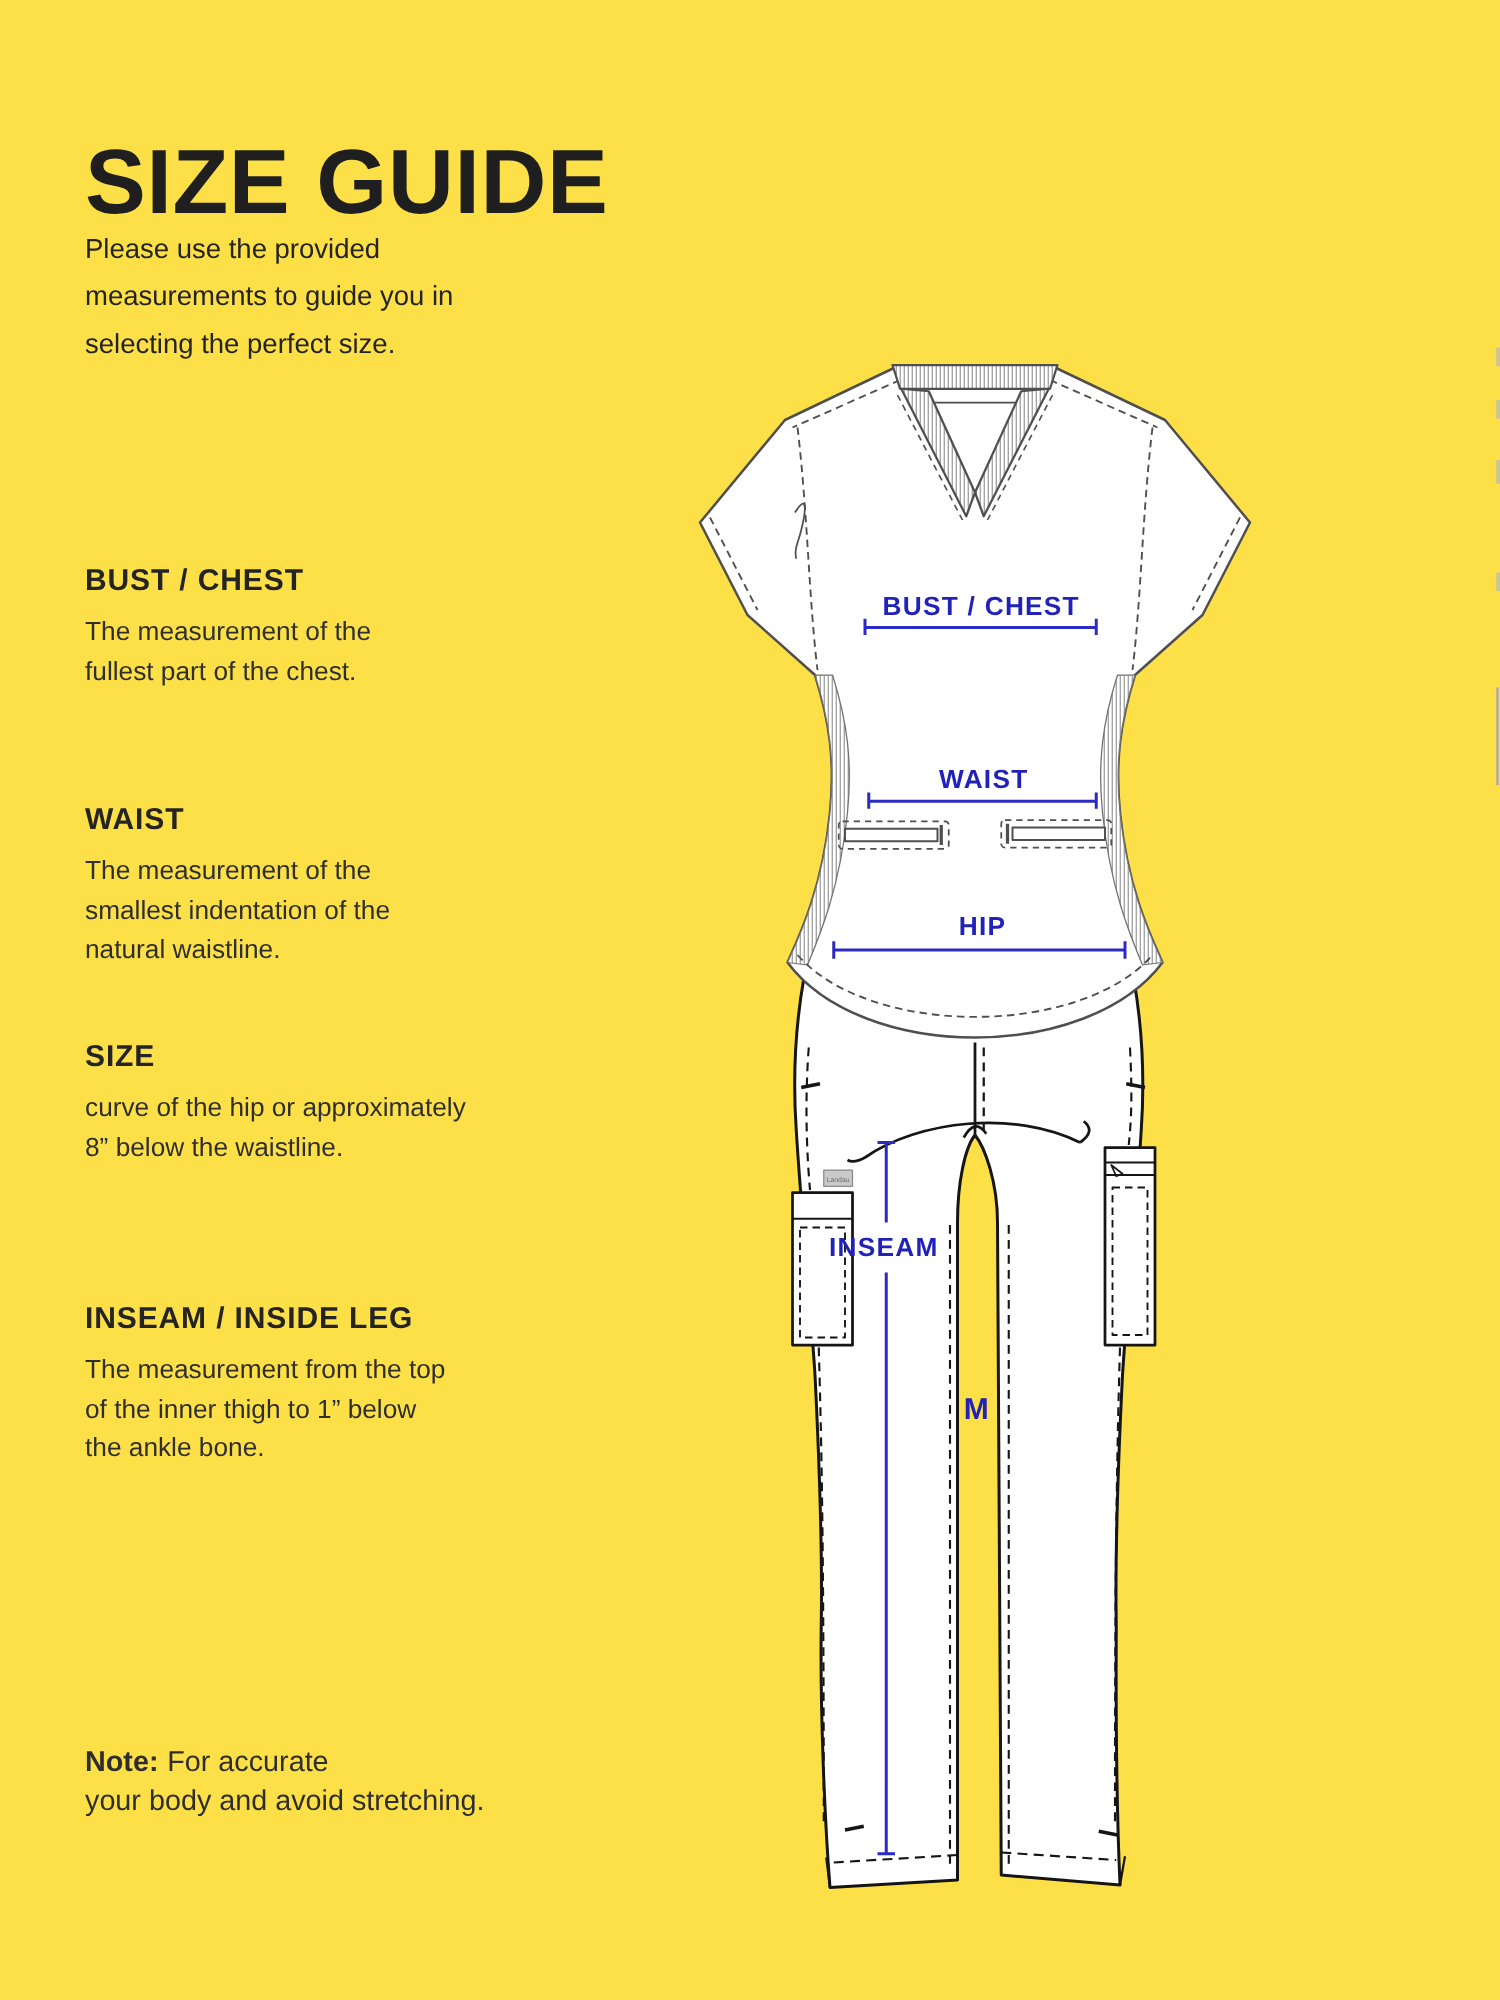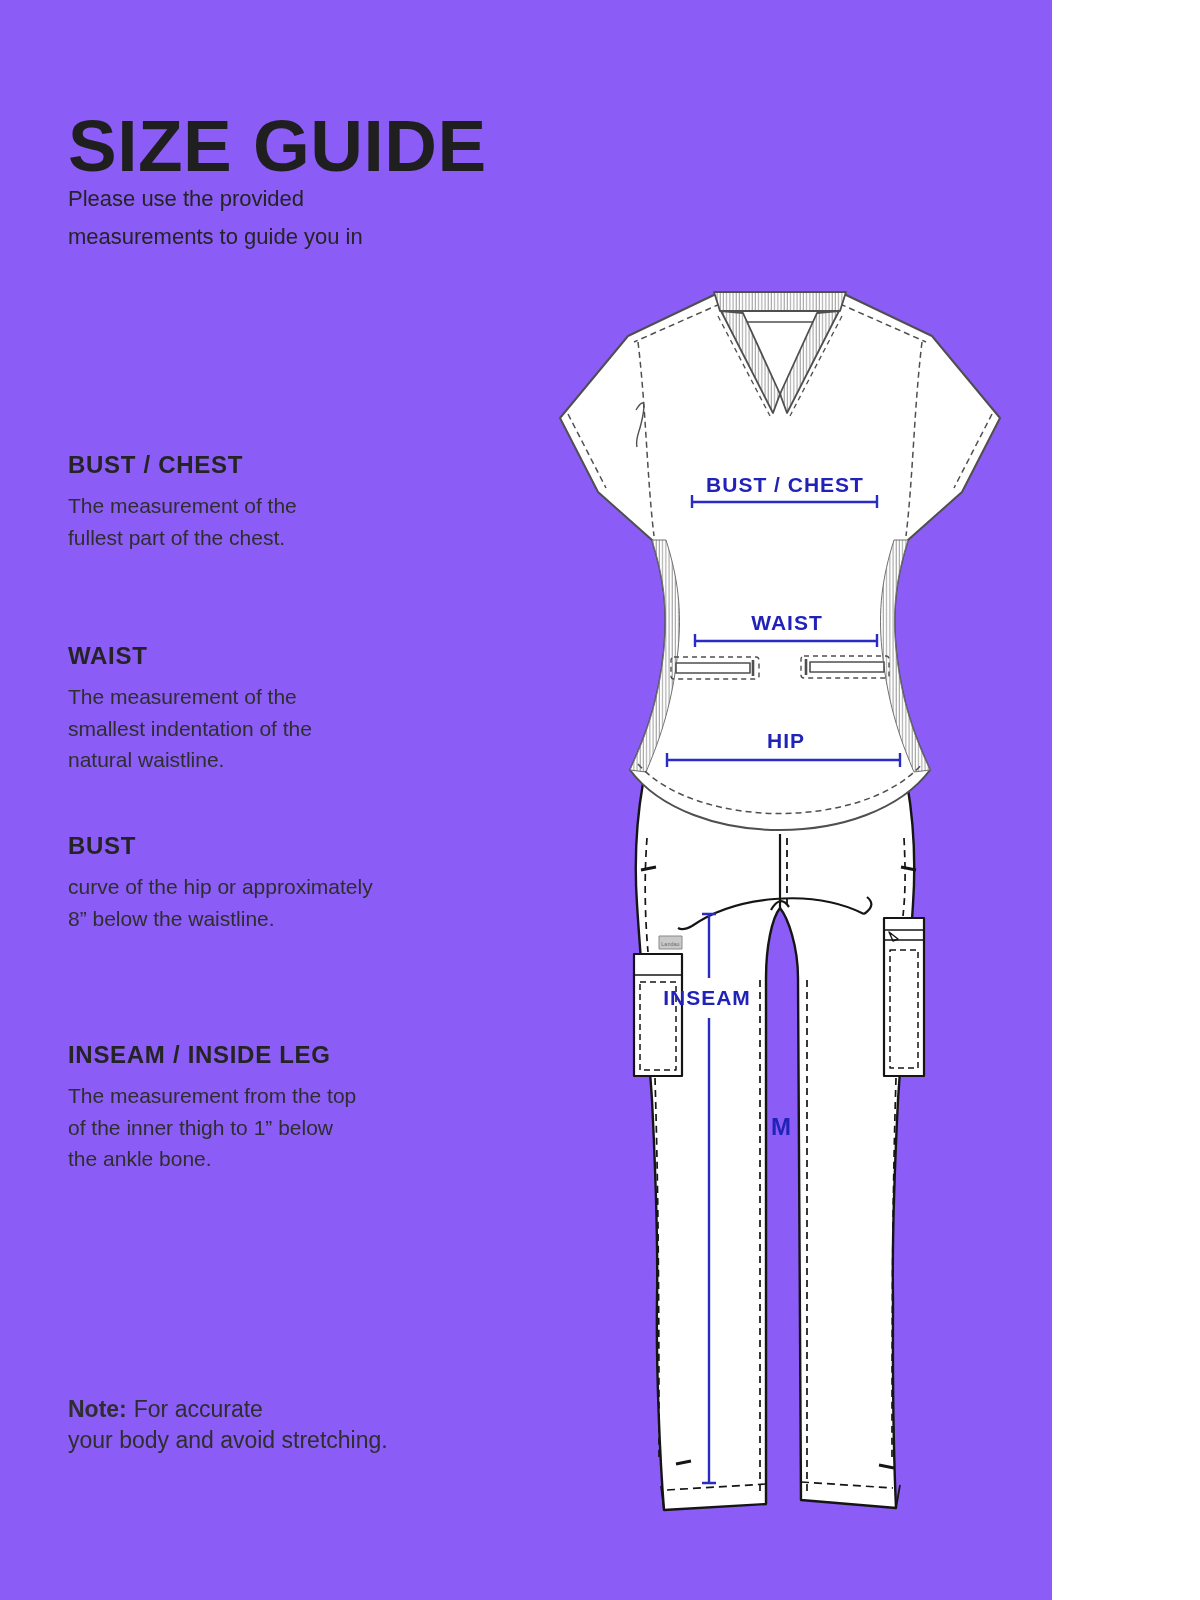--- a/index.html
+++ b/index.html
@@ -1,17 +1,17 @@
 <!DOCTYPE html>
 <html><head>
 <meta charset="utf-8">
 <style>
   html,body{margin:0;padding:0;background:#ffffff;}
   .page{
-    position:relative;width:1052px;height:1600px;background:#8b5cf6;overflow:hidden;
+    position:relative;width:1200px;height:1600px;background:#fde047;overflow:hidden;
     font-family:"Liberation Sans","DejaVu Sans",sans-serif;color:#2b2b2b;
   }
   .title{
     position:absolute;left:68px;top:60px;
     font-size:73px;font-weight:bold;letter-spacing:.5px;color:#1f1f1f;line-height:1;
   }
   .intro{position:absolute;left:68px;top:180px;font-size:22px;line-height:38px;color:#242424;}
   .section{position:absolute;left:68px;}
   .section h3{margin:0;font-size:24px;font-weight:bold;letter-spacing:.7px;color:#242424;line-height:26px;}
   .section .body{margin-top:12px;font-size:21px;line-height:31.5px;color:#2e2e2e;}
@@ -29,41 +29,42 @@
 </head>
 <body>
 
 <div class="page">
 
   <h1 class="title">SIZE GUIDE</h1>
 
   <div class="intro">
     <div>Please use the provided</div>
     <div>measurements to guide you in</div>
+    <div>selecting the perfect size.</div>
   </div>
 
   <div class="section sec-bust">
     <h3>BUST / CHEST</h3>
     <div class="body">
       <div>The measurement of the</div>
       <div>fullest part of the chest.</div>
     </div>
   </div>
 
   <div class="section sec-waist">
     <h3>WAIST</h3>
     <div class="body">
       <div>The measurement of the</div>
       <div>smallest indentation of the</div>
       <div>natural waistline.</div>
     </div>
   </div>
 
   <div class="section sec-hips">
-    <h3>BUST</h3>
+    <h3>SIZE</h3>
     <div class="body">
       <div>curve of the hip or approximately</div>
       <div>8” below the waistline.</div>
     </div>
   </div>
 
   <div class="section sec-inseam">
     <h3>INSEAM / INSIDE LEG</h3>
     <div class="body">
       <div>The measurement from the top</div>

